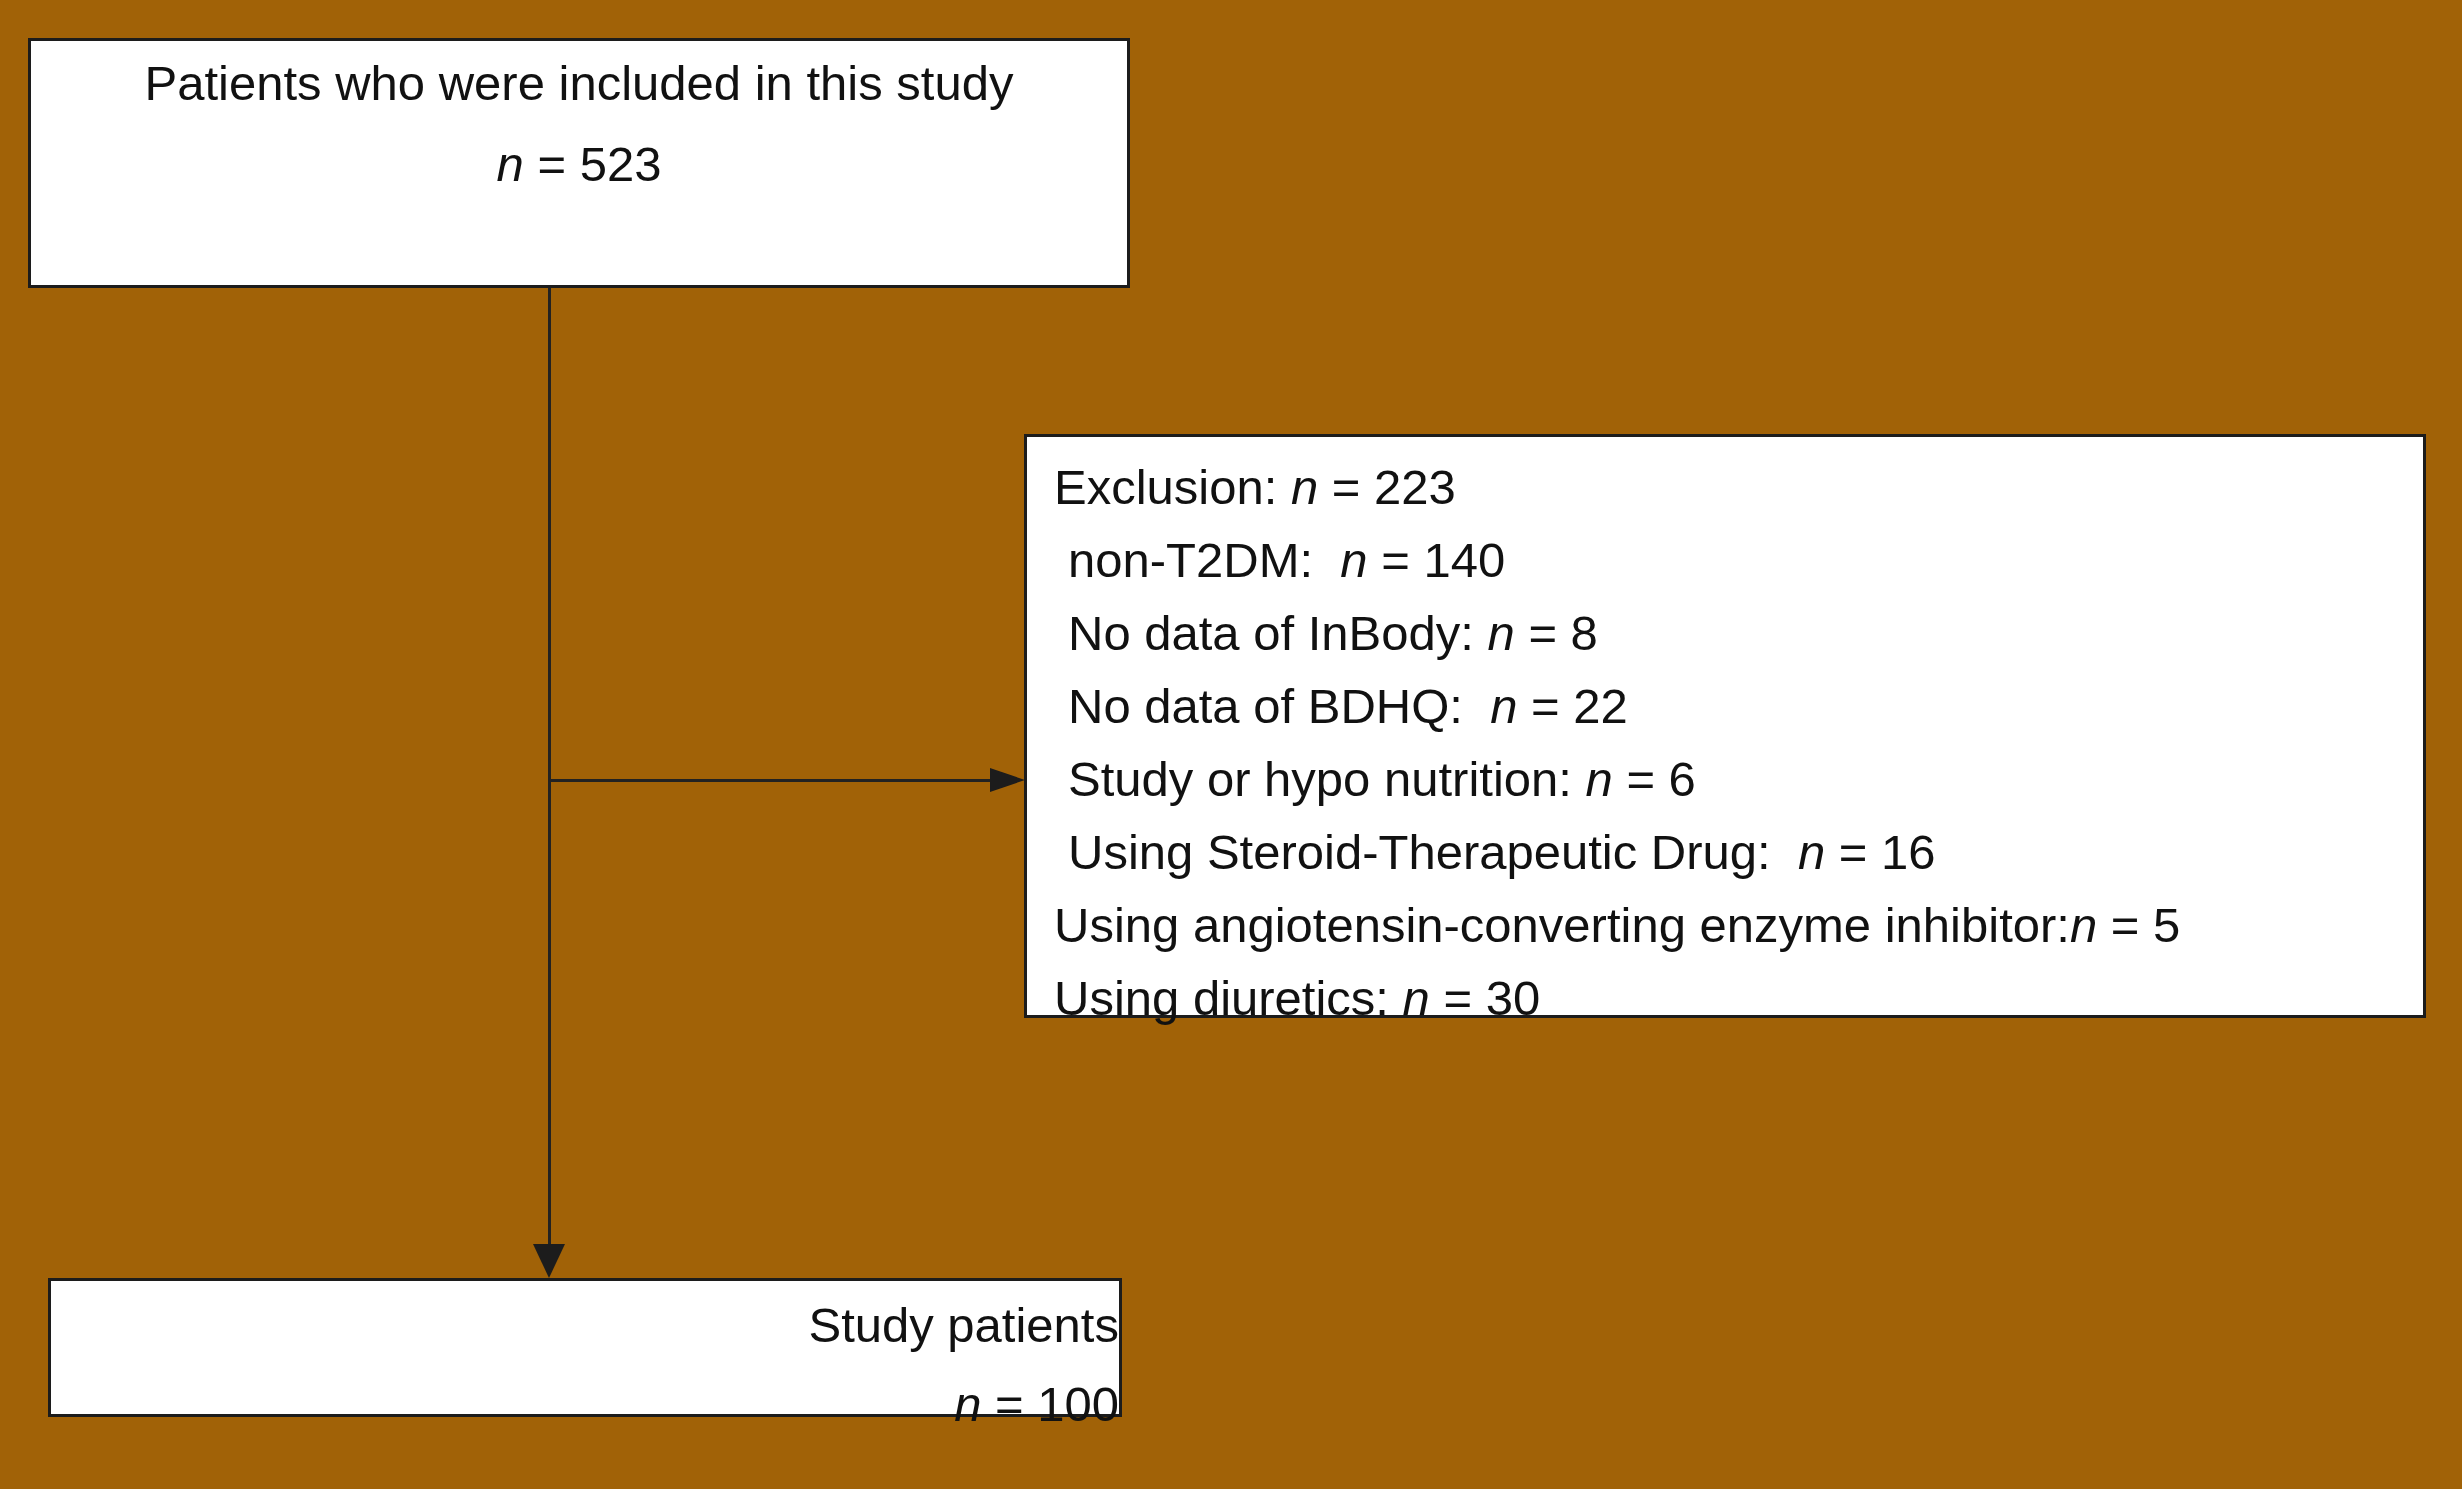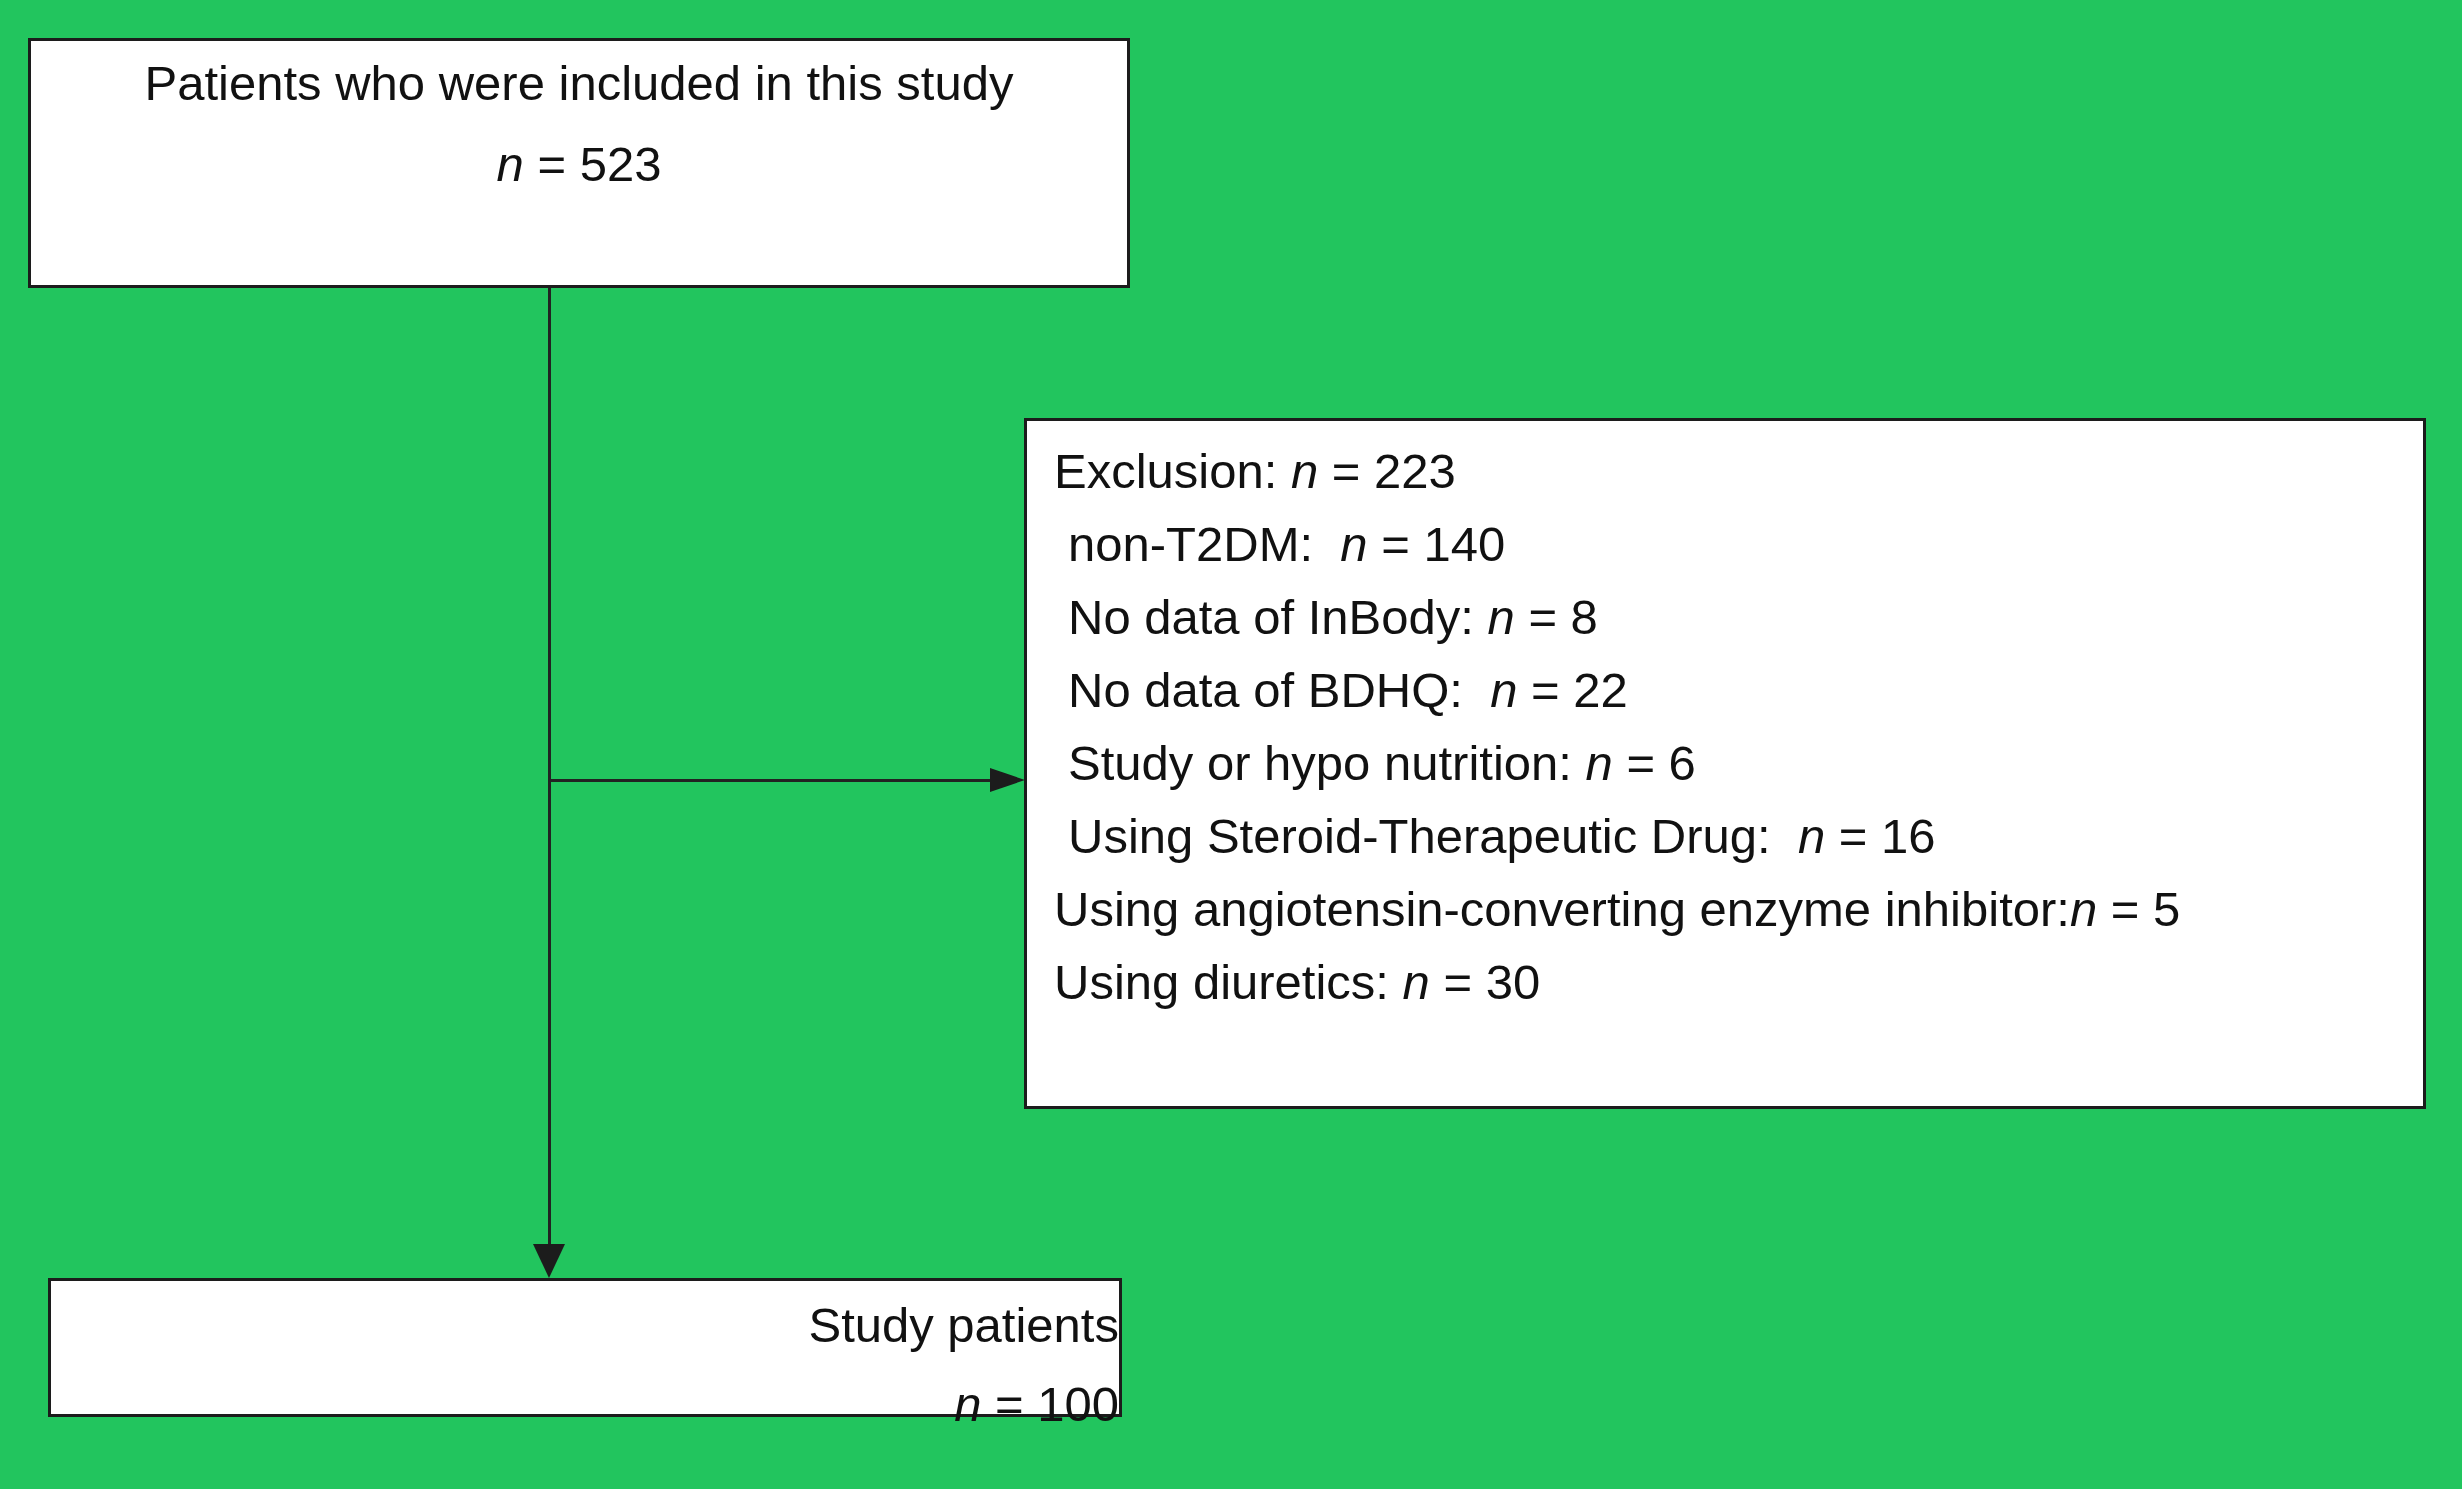--- a/index.html
+++ b/index.html
@@ -1,40 +1,40 @@
 <!DOCTYPE html>
 <html style="font-size:12.6px"><head>
 <meta charset="utf-8">
 <style>
   html, body { margin: 0; padding: 0; background: #ffffff; }
   .canvas {
     position: relative;
     width: 2462px;
     height: 1490px;
-    background: #22c55e;
+    background: #a16207;
     font-family: "Liberation Sans", "DejaVu Sans", sans-serif;
     color: #111111;
     overflow: hidden;
   }
   .box {
     position: absolute;
     box-sizing: border-box;
     border: 3.1px solid #1c1c1c;
     background: #ffffff;
   }
   .box .line span { white-space: pre; }
   .n-it { font-style: italic; }
 
   #enrollment-box {
     left: 28px; top: 38px; width: 1102px; height: 250px;
     font-size: 49px; line-height: 81px;
     text-align: center; padding-top: 1.6px;
   }
   #exclusion-box {
-    left: 1024px; top: 418px; width: 1402px; height: 691px;
+    left: 1024px; top: 434px; width: 1402px; height: 584px;
     font-size: 49px; line-height: 73px;
     padding: 14px 12.6px 0 27px;
   }
   #exclusion-box .indent { padding-left: 14px; }
   #study-box {
     left: 48px; top: 1278px; width: 1074px; height: 139px;
     font-size: 49px; line-height: 79px;
     text-align: right; padding-top: 4.7px;
   }
 

